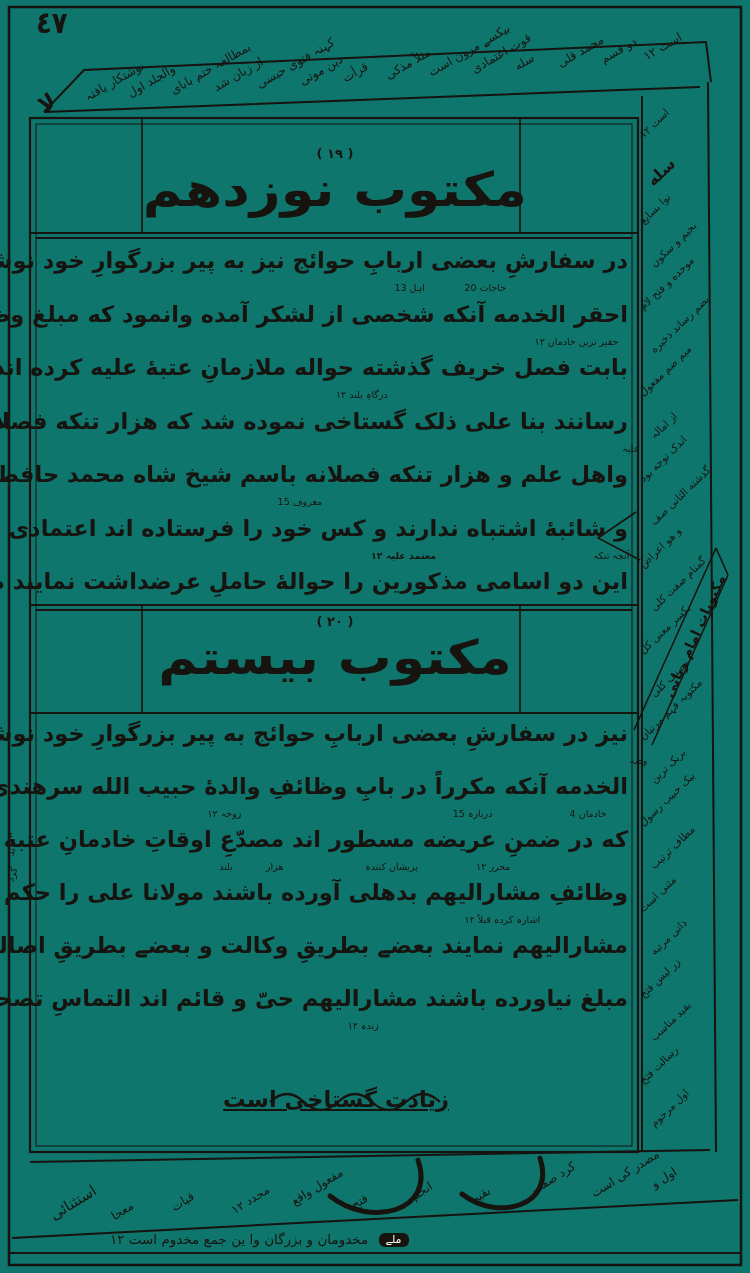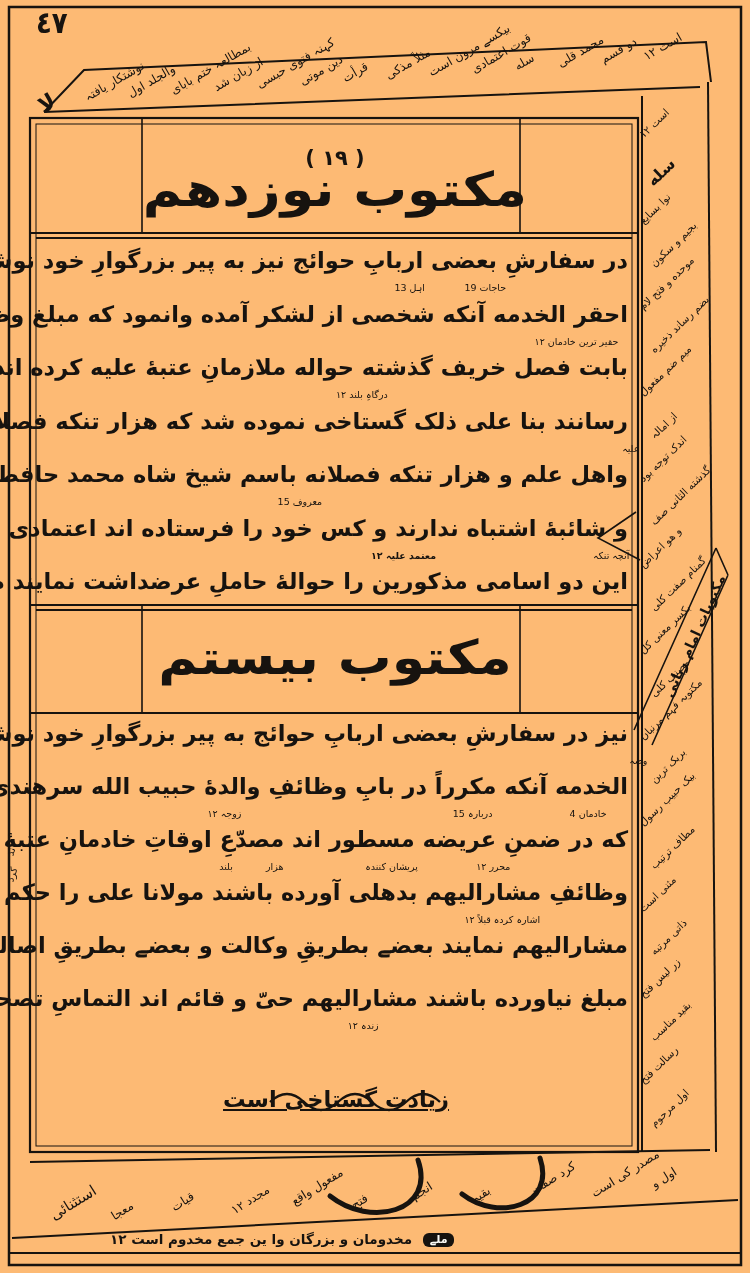--- a/index.html
+++ b/index.html
@@ -1,22 +1,22 @@
 <!DOCTYPE html>
 <html lang="fa" dir="rtl"><head>
 <meta charset="utf-8">
 <style>
   html,body{margin:0;padding:0;background:#d8d5cc;}
-  .page{position:relative;width:750px;height:1273px;background:#fdba74;color:#17130f;
+  .page{position:relative;width:750px;height:1273px;background:#0f766e;color:#17130f;
         font-family:"DejaVu Sans",sans-serif;overflow:hidden;direction:rtl;}
   svg.frame{position:absolute;left:0;top:0;z-index:1;pointer-events:none;}
   .txt{position:absolute;z-index:2;}
   .pagenum{left:36px;top:8px;font-size:26px;font-weight:bold;transform:scaleY(1.15);}
   
-  .h-num{left:150px;width:370px;text-align:center;font-size:21px;font-weight:bold;letter-spacing:2px;}
+  .h-num{left:150px;width:370px;text-align:center;font-size:13px;font-weight:bold;letter-spacing:2px;}
   .h-title{left:150px;width:370px;text-align:center;font-weight:bold;
            font-size:44px;transform:scaleX(1.22) scaleY(1.08);transform-origin:center;}
   .h19-num{top:146px;} .h19-title{top:164px;}
   .h20-num{top:614px;} .h20-title{top:632px;}
   
   .bodyline{position:absolute;left:44px;width:584px;height:40px;z-index:2;
             font-size:22.5px;font-weight:bold;line-height:34px;direction:rtl;
             text-align:justify;text-align-last:justify;white-space:nowrap;}
   .bodyline.short{text-align-last:right;}
   .bodyline.center{text-align:center;text-align-last:center;}
@@ -24,21 +24,21 @@
          line-height:10px;white-space:nowrap;z-index:3;}
   
   .note{position:absolute;z-index:2;font-size:12px;white-space:nowrap;
         transform-origin:left bottom;font-weight:500;}
   .rnote{font-size:10.5px;}
   .bnote{font-size:12px;}
   .lnote{font-size:10px;}
   .banner-label{position:absolute;z-index:2;font-size:14px;font-weight:bold;white-space:nowrap;
                 transform:rotate(-66deg);transform-origin:center;}
   .footnote{position:absolute;left:110px;top:1231px;z-index:2;font-size:13.5px;
-            font-weight:bold;direction:rtl;}
+            font-weight:normal;direction:rtl;}
   .footnote .mark{display:inline-block;background:#17130f;color:#fbfaf5;border-radius:6px;
                   padding:0 7px;font-size:11px;line-height:14px;vertical-align:middle;margin-left:6px;}
 </style>
 </head>
 <body>
 
 <div class="page">
 
   <svg class="frame" width="750" height="1273" viewBox="0 0 750 1273">
     <g stroke="#17130f" fill="none">
@@ -73,29 +73,30 @@
 
       <path d="M9,1253 L741,1253" stroke-width="2"></path>
     </g>
   </svg>
 
   <div class="txt pagenum">٤٧</div>
 
   <div class="txt h-num h19-num">( ١٩ )</div>
   <div class="txt h-title h19-title">مکتوب نوزدهم</div>
   <div id="l19">
-      <div class="bodyline" style="top: 243px;">در سفارشِ بعضی اربابِ حوائج نیز به پیر بزرگوارِ خود نوشته اند عرضداشت<span class="gloss" style="left: 60%;">اہل 13</span><span class="gloss" style="left: 72%;">حاجات 19</span></div>
+      <div class="bodyline" style="top: 243px;">در سفارشِ بعضی اربابِ حوائج نیز به پیر بزرگوارِ خود نوشته اند عرضداشت<span class="gloss" style="left: 60%;">اہل 13</span><span class="gloss" style="left: 72%;">حاجات 20</span></div>
       <div class="bodyline" style="top: 296.5px;">احقر الخدمه آنکه شخصی از لشکر آمده وانمود که مبلغ وظیفه دارانِ فقراءِ دهلی و سرهند از<span class="gloss" style="left: 84%;">حقیر ترین خادمان ١٢</span></div>
       <div class="bodyline" style="top: 350px;">بابت فصل خریف گذشته حواله ملازمانِ عتبهٔ علیه کرده اند که بعد از تحقیقِ حقِ مستحقان<span class="gloss" style="left: 50%;">درگاہِ بلند ١٢</span></div>
       <div class="bodyline" style="top: 403.5px;">رسانند بنا علی ذلک گستاخی نموده شد که هزار تنکه فصلانه باسم شیخ ابوالحسن حافظ<span class="gloss" style="left: 99%;">علیہ</span></div>
       <div class="bodyline" style="top: 457px;">واهل علم و هزار تنکه فصلانه باسم شیخ شاه محمد حافظ از سرکارِ نواب شیخ مقرر است مشارالیهما حیّ و قائم<span class="gloss" style="left: 40%;">معروف 15</span></div>
       <div class="bodyline" style="top: 510.5px;">و شائبهٔ اشتباه ندارند و کس خود را فرستاده اند اعتمادی حیّ است اگر خبرِ مذکور صدق داشته باشد مبلغ<span class="gloss" style="left: 56%; font-weight: bold;">معتمد علیہ ١٢</span><span class="gloss" style="left: 94%;">آنچہ تنکہ</span></div>
       <div class="bodyline short" style="top: 564px;">این دو اسامی مذکورین را حوالهٔ حاملِ عرضداشت نمایند مشارالیهما در سرهند اند ٭</div>
     </div>
 
+  <div class="txt h-num h20-num">( ٢٠ )</div>
   <div class="txt h-title h20-title">مکتوب بیستم</div>
   <div id="l20">
       <div class="bodyline" style="top: 716px;">نیز در سفارشِ بعضی اربابِ حوائج به پیر بزرگوارِ خود نوشته اند عرضداشتِ احقر<span class="gloss" style="left: 99%; margin-left: 7px;">وصہ</span></div>
       <div class="bodyline" style="top: 769px;">الخدمه آنکه مکرراً در بابِ وظائفِ والدهٔ حبیب الله سرهندی و منکوحهٔ او و مخادیمِ دیگر<span class="gloss" style="left: 90%;">خادمان 4</span><span class="gloss" style="left: 70%;">دربارہ 15</span><span class="gloss" style="left: 28%;">زوجہ ١٢</span></div>
       <div class="bodyline" style="top: 822px;">که در ضمنِ عریضه مسطور اند مصدّعِ اوقاتِ خادمانِ عتبهٔ علیه میگردد و اگر مبلغ<span class="gloss" style="left: 74%;">محرر ١٢</span><span class="gloss" style="left: 55%;">پریشان کنندہ</span><span class="gloss" style="left: 38%;">هزار</span><span class="gloss" style="left: 30%;">بلند</span></div>
       <div class="bodyline" style="top: 875px;">وظائفِ مشارالیهم بدهلی آورده باشند مولانا علی را حکم خواهند فرمود که تسلی<span class="gloss" style="left: 72%;">اشارہ کردہ قبلاً ١٢</span></div>
       <div class="bodyline" style="top: 928px;">مشارالیهم نمایند بعضے بطریقِ وکالت و بعضے بطریقِ اصالت آمده اند و اگر</div>
       <div class="bodyline" style="top: 981px;">مبلغ نیاورده باشند مشارالیهم حیّ و قائم اند التماسِ تصحیحِ پروانجات مینمایند<span class="gloss" style="left: 52%;">زندہ ١٢</span></div>
       <div class="bodyline center" style="top: 1082px; text-decoration: underline;">زیادت گستاخی است</div>
     </div>

